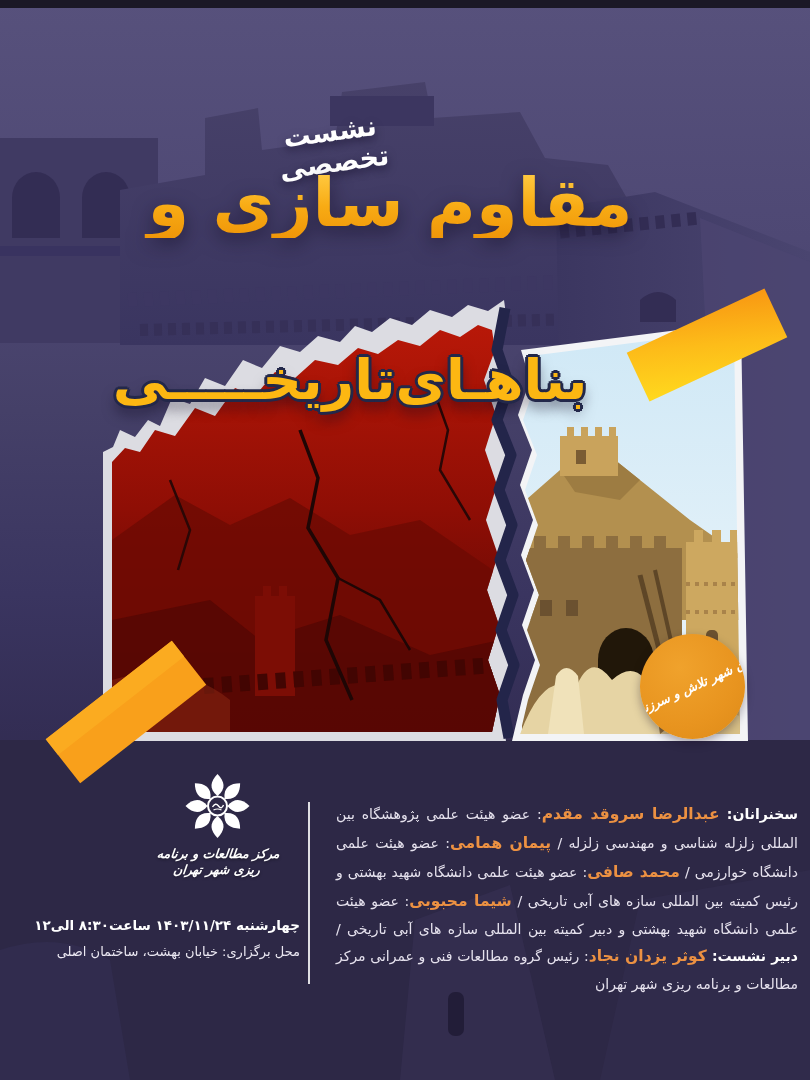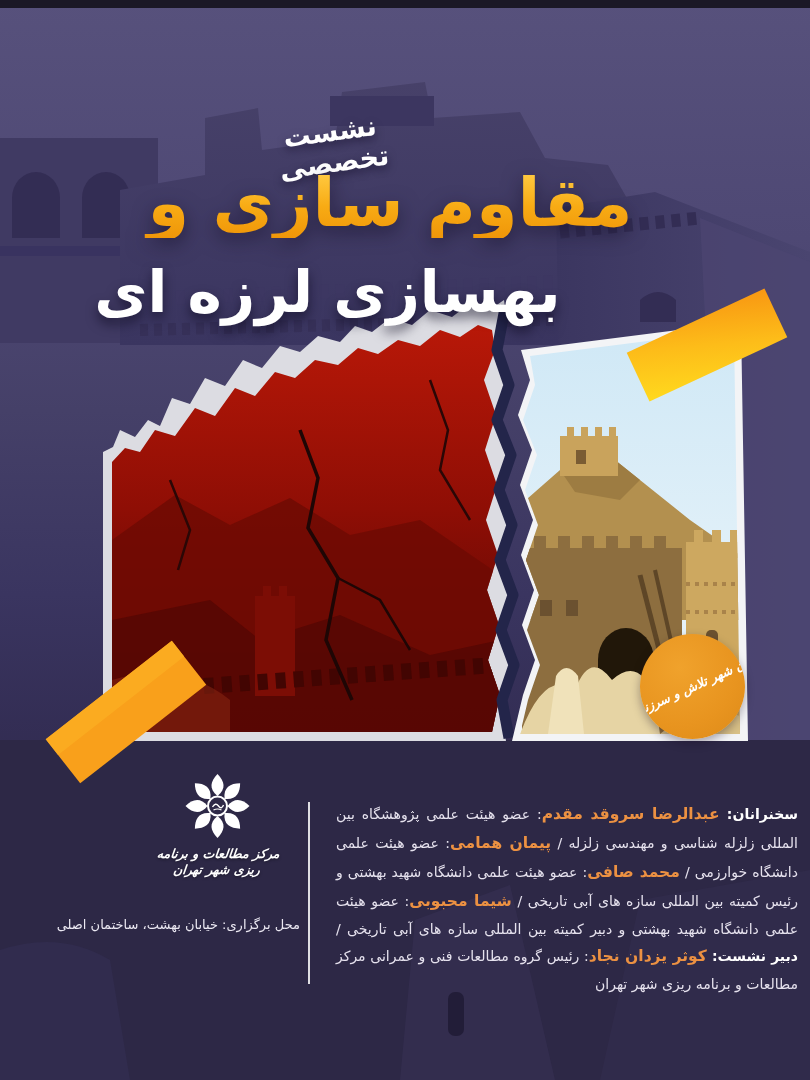--- a/index.html
+++ b/index.html
@@ -211,21 +211,21 @@
       <rect x="-76" y="-27" width="152" height="54" fill="url(#tapeG)"></rect>
     </g>
     <g transform="translate(126,712) rotate(-38)">
       <rect x="-80" y="-28" width="160" height="56" fill="#f9a01b"></rect>
       <rect x="-80" y="-28" width="160" height="20" fill="#fbae22" opacity=".8"></rect>
     </g>
   </svg>
 
   <div class="kicker">نشست تخصصی</div>
   <div class="title1">مقاوم سازی و</div>
-  <div class="title2">بهسازی لرزه ای</div>
+  <div class="title3">بناهـای‌تاریخـــــی</div>
 
   <div class="badge">
     <span>تهران شهر تلاش و سرزندگی</span>
   </div>
 
   <div class="logo-wrap">
     <svg width="135" height="68" viewBox="0 0 135 68" aria-hidden="true">
       <g transform="translate(67.5,34)" fill="#ffffff">
         <g id="petal8">
           <path d="M0,-32 C7,-25 9,-17 0,-10 C-9,-17 -7,-25 0,-32 Z"></path>
@@ -241,17 +241,18 @@
         <path d="M-5,1 Q-2,-4 1,0 T6,-1" fill="none" stroke="#ffffff" stroke-width="1.4"></path>
         <path d="M-4,4 Q0,2 4,4" fill="none" stroke="#ffffff" stroke-width="1.2"></path>
       </g>
     </svg>
     <div class="logo-name">مرکز مطالعات و برنامه ریزی شهر تهران</div>
   </div>
 
   <div class="footer-divider"></div>
 
   <div class="event-info">
+    <div class="dt">چهارشنبه ۱۴۰۳/۱۱/۲۴   ساعت۸:۳۰ الی۱۲</div>
     <div>محل برگزاری: خیابان بهشت، ساختمان اصلی</div>
   </div>
 
   <div class="speakers"><span class="seg-label">سخنرانان: </span><span class="seg-name">عبدالرضا سروقد مقدم</span><span class="seg-plain">: عضو هیئت علمی پژوهشگاه بین المللی زلزله شناسی و مهندسی زلزله / </span><span class="seg-name">پیمان همامی</span><span class="seg-plain">: عضو هیئت علمی دانشگاه خوارزمی / </span><span class="seg-name">محمد صافی</span><span class="seg-plain">: عضو هیئت علمی دانشگاه شهید بهشتی و رئیس کمیته بین المللی سازه های آبی تاریخی / </span><span class="seg-name">شیما محبوبی</span><span class="seg-plain">: عضو هیئت علمی دانشگاه شهید بهشتی و دبیر کمیته بین المللی سازه های آبی تاریخی / </span><span class="seg-label">دبیر نشست: </span><span class="seg-name">کوثر یزدان نجاد</span><span class="seg-plain">: رئیس گروه مطالعات فنی و عمرانی مرکز مطالعات و برنامه ریزی شهر تهران</span></div>
 </div>
 
 </body></html>

